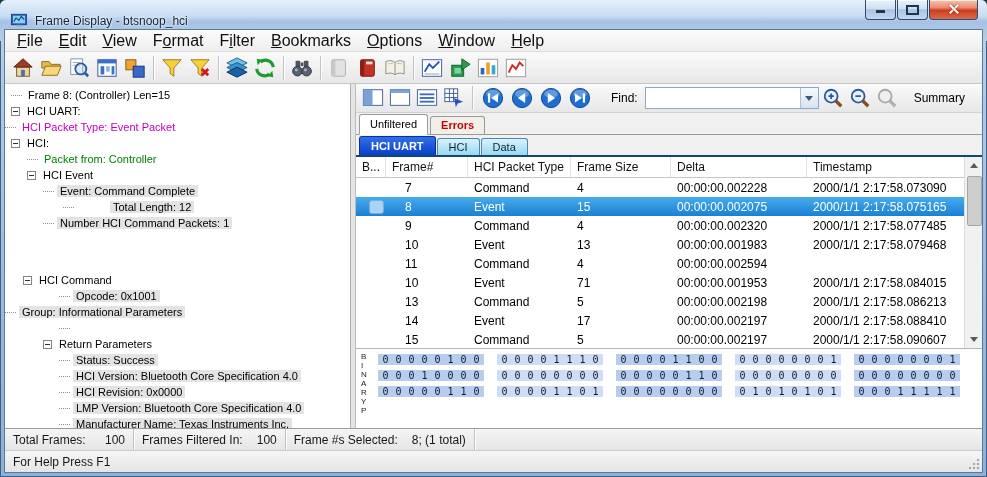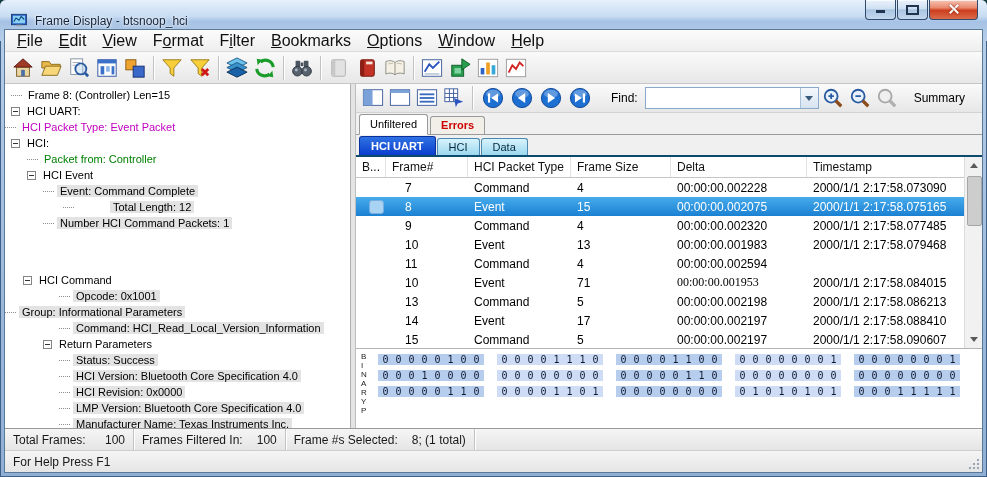--- a/index.html
+++ b/index.html
@@ -341,21 +341,20 @@
           <div class="tree-row" style="padding-left: 54px;">
             <span class="connector"></span>
             <span class="tree-label hl">Opcode: 0x1001</span>
           </div>
           <div class="tree-row" style="">
             <span class="connector"></span>
             <span class="tree-label hl">Group: Informational Parameters</span>
           </div>
           <div class="tree-row" style="padding-left: 54px;">
             <span class="connector"></span>
-            <span class="tree-label hl">Command: HCI_Read_Local_Version_Information</span>
           </div>
           <div class="tree-row" style="padding-left: 38px;">
             <span class="exp-box">
               <span class="minus"></span>
             </span>
             <span class="tree-label">Return Parameters</span>
           </div>
           <div class="tree-row" style="padding-left: 54px;">
             <span class="connector"></span>
             <span class="tree-label hl">Status: Success</span>
@@ -535,21 +534,21 @@
                 <div class="td c1" style="width: 82px;">11</div>
                 <div class="td" style="width: 103px;">Command</div>
                 <div class="td" style="width: 100px;">4</div>
                 <div class="td" style="width: 136px;">00:00:00.002594</div>
               </div>
               <div class="tr">
                 <div class="td" style="width: 30px;"></div>
                 <div class="td c1" style="width: 82px;">10</div>
                 <div class="td" style="width: 103px;">Event</div>
                 <div class="td" style="width: 100px;">71</div>
-                <div class="td" style="width: 136px; font-family: Liberation Serif, serif;">00:00:00.001953</div>
+                <div class="td" style="width: 136px;">00:00:00.001953</div>
                 <div class="td" style="width: 162px;">2000/1/1 2:17:58.084015</div>
               </div>
               <div class="tr">
                 <div class="td" style="width: 30px;"></div>
                 <div class="td c1" style="width: 82px;">13</div>
                 <div class="td" style="width: 103px;">Command</div>
                 <div class="td" style="width: 100px;">5</div>
                 <div class="td" style="width: 136px;">00:00:00.002198</div>
                 <div class="td" style="width: 162px;">2000/1/1 2:17:58.086213</div>
               </div>

